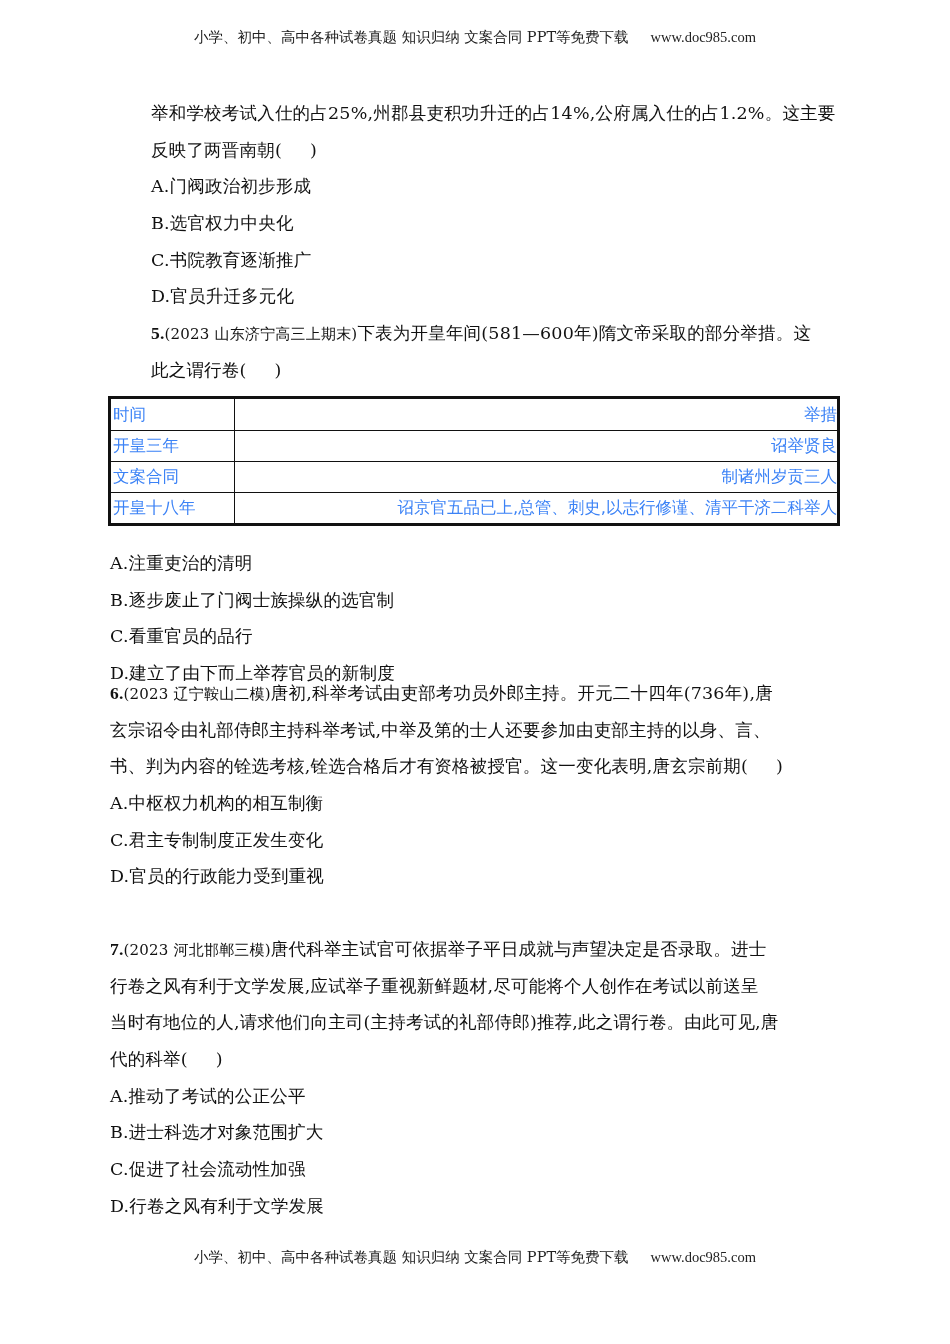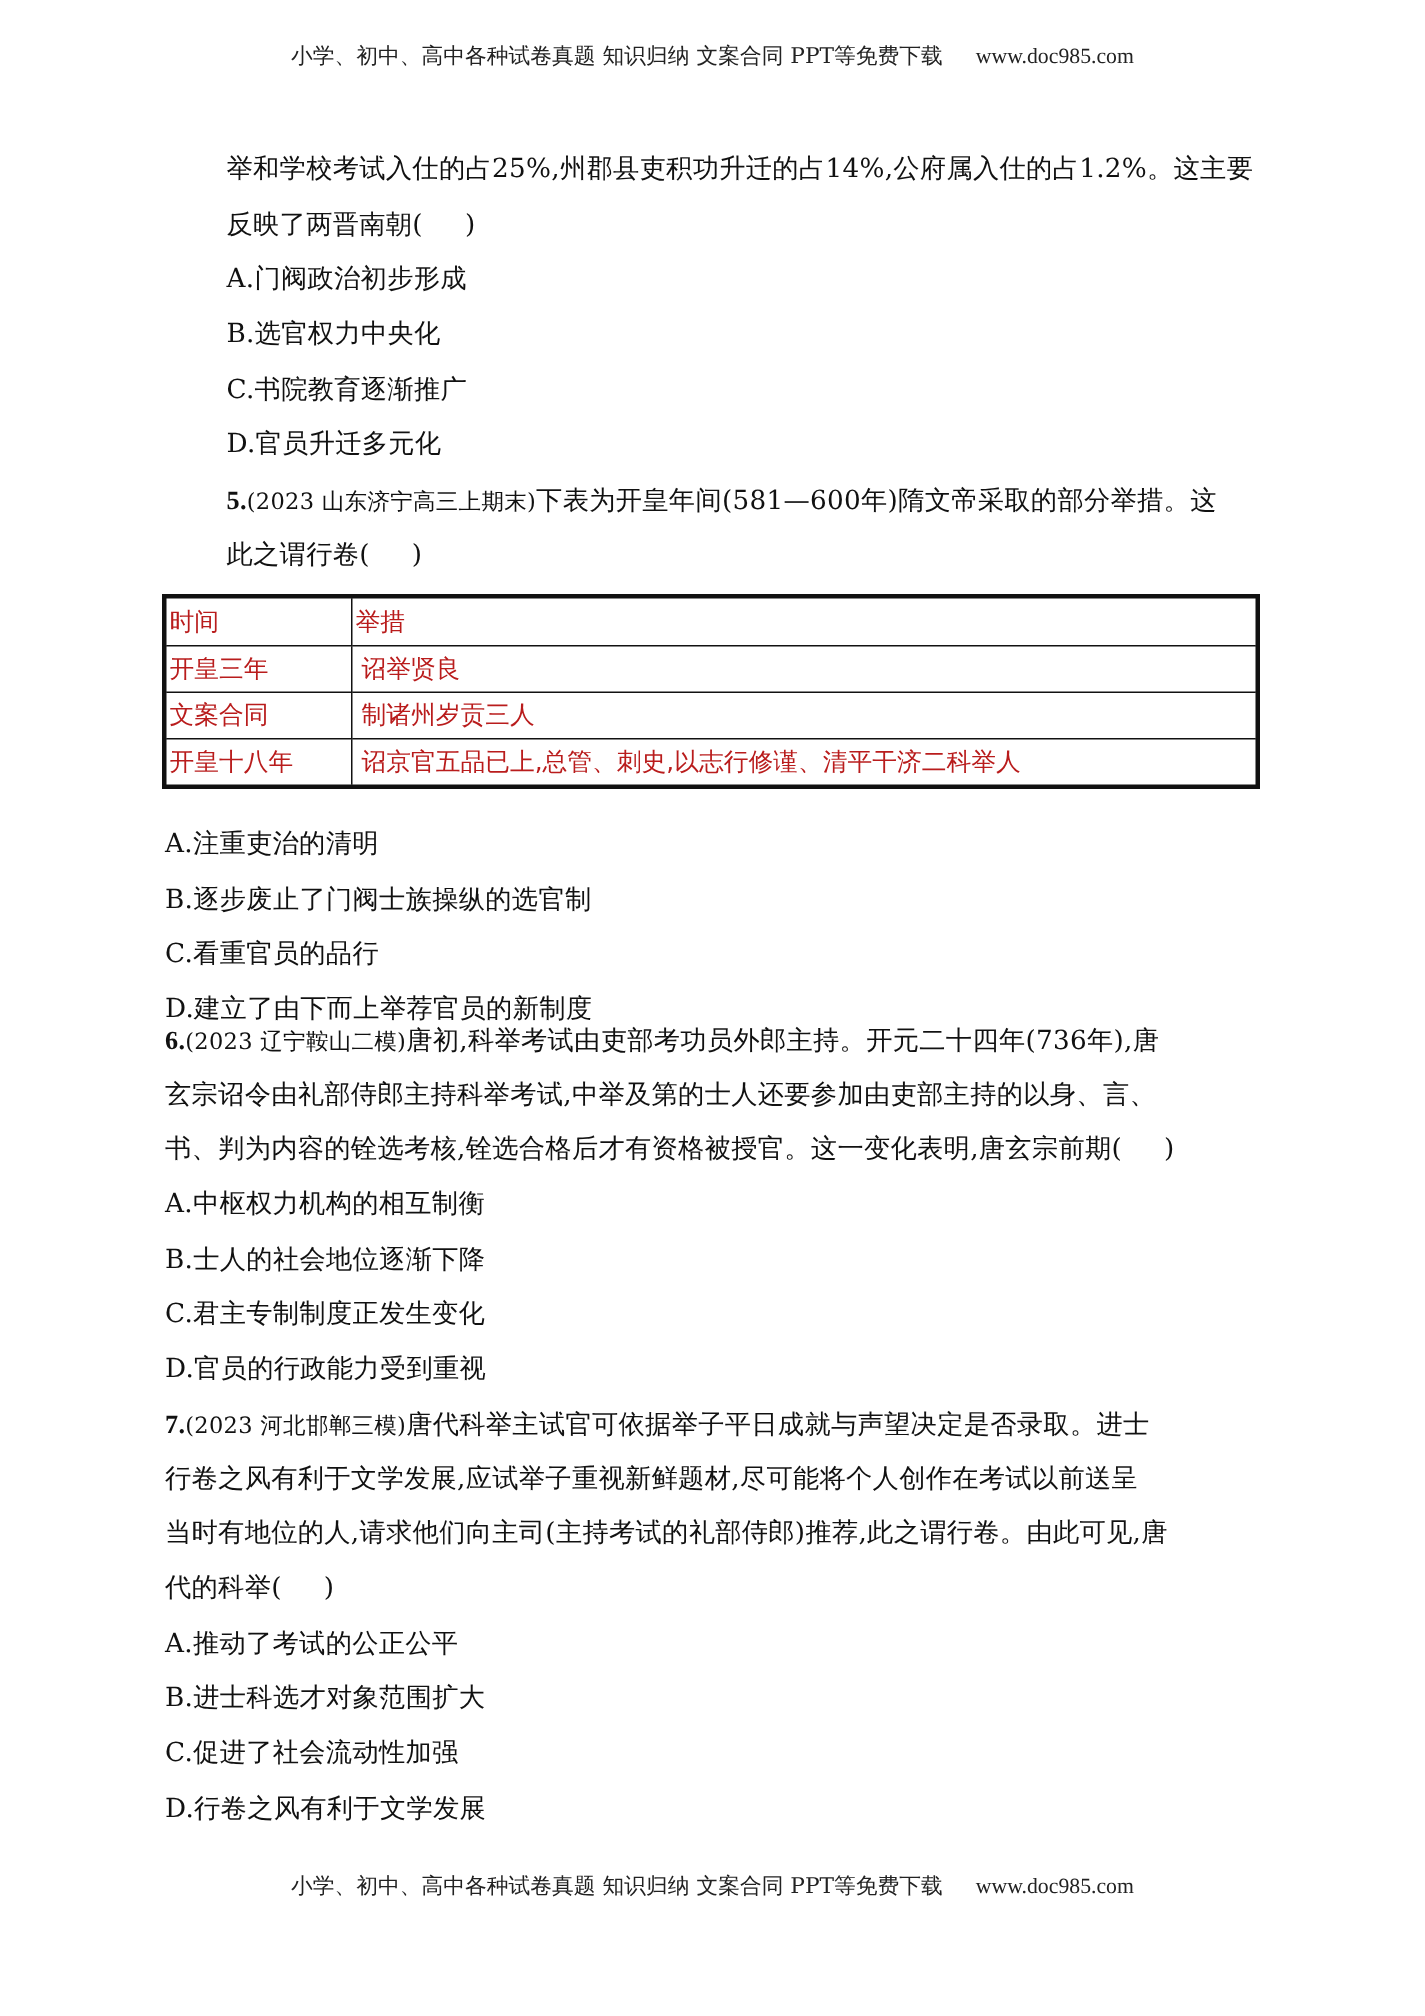--- a/index.html
+++ b/index.html
@@ -66,24 +66,24 @@
       border: 3px solid #111;
       font-family: "DejaVu Sans", "Liberation Sans", sans-serif;
       font-size: 16.5px;
     }
     table.measures td {
       border: 1.5px solid #111;
       height: 30px;
       padding: 0 0 0 2px;
       vertical-align: middle;
       white-space: nowrap;
-      color: #b91c1c;
+      color: #3b82f6;
     }
     table.measures td.col-time { width: 121px; }
-    table.measures td.col-measure { padding-left: 6px; }
+    table.measures td.col-measure { padding-left: 6px; text-align: right; }
     table.measures tr.head td.col-measure { padding-left: 2px; }
     table.measures tr.head td { height: 31px; }
     .opts5 { position: absolute; left: 110px; top: 545px; }
     .q6 { position: absolute; left: 110px; top: 675px; }
     .q7 { position: absolute; left: 110px; top: 931px; }
   </style>
 </head>
 <body>
 
 <div class="page-header">
@@ -128,21 +128,20 @@
   <div class="line">B.逐步废止了门阀士族操纵的选官制</div>
   <div class="line">C.看重官员的品行</div>
   <div class="line">D.建立了由下而上举荐官员的新制度</div>
 </div>
 
 <div class="q6">
   <div class="line"><span class="num">6</span><span class="num">.</span><span class="src">(2023 辽宁鞍山二模)</span><span>唐初,科举考试由吏部考功员外郎主持。开元二十四年(736年),唐</span></div>
   <div class="line">玄宗诏令由礼部侍郎主持科举考试,中举及第的士人还要参加由吏部主持的以身、言、</div>
   <div class="line"><span>书、判为内容的铨选考核,铨选合格后才有资格被授官。这一变化表明,唐玄宗前期(</span><span class="blank"></span><span>)</span></div>
   <div class="line">A.中枢权力机构的相互制衡</div>
-  <div class="line">B.士人的社会地位逐渐下降</div>
   <div class="line">C.君主专制制度正发生变化</div>
   <div class="line">D.官员的行政能力受到重视</div>
 </div>
 
 <div class="q7">
   <div class="line"><span class="num">7</span><span class="num">.</span><span class="src">(2023 河北邯郸三模)</span><span>唐代科举主试官可依据举子平日成就与声望决定是否录取。进士</span></div>
   <div class="line">行卷之风有利于文学发展,应试举子重视新鲜题材,尽可能将个人创作在考试以前送呈</div>
   <div class="line">当时有地位的人,请求他们向主司(主持考试的礼部侍郎)推荐,此之谓行卷。由此可见,唐</div>
   <div class="line"><span>代的科举(</span><span class="blank"></span><span>)</span></div>
   <div class="line">A.推动了考试的公正公平</div>

